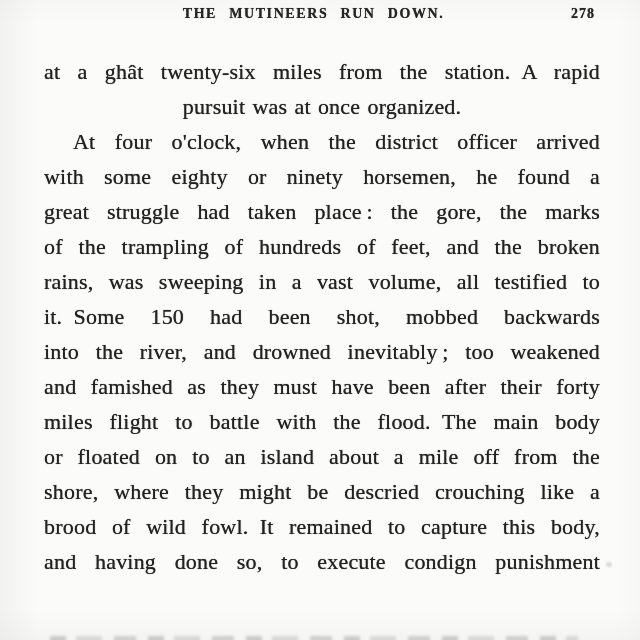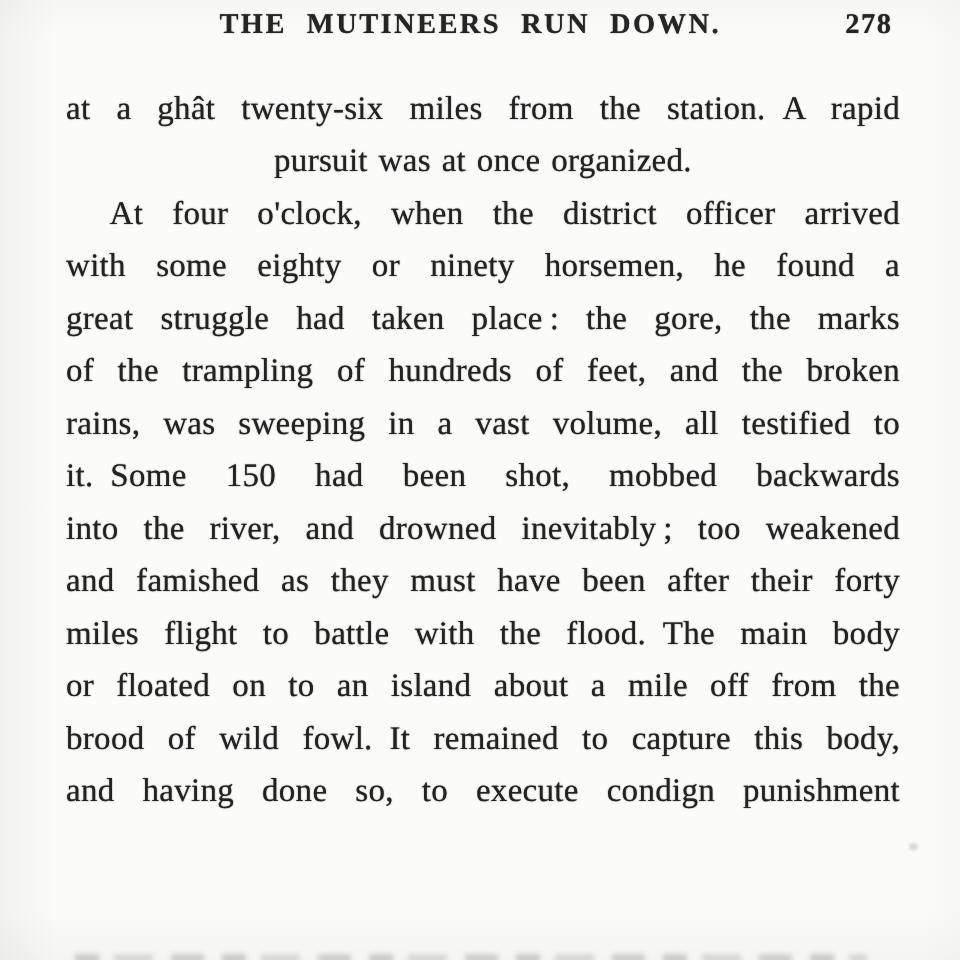--- a/index.html
+++ b/index.html
@@ -17,21 +17,21 @@
       linear-gradient(90deg, rgba(175,175,168,0.12), rgba(175,175,168,0) 6%),
       linear-gradient(270deg, rgba(175,175,168,0.05), rgba(175,175,168,0) 4%),
       linear-gradient(0deg, rgba(165,165,158,0.08), rgba(165,165,158,0) 5%),
       linear-gradient(180deg, rgba(165,165,158,0.05), rgba(165,165,158,0) 4%),
       #fbfbf9;
   }
   .header {
     position: absolute;
     top: 6px; left: 32px; right: 45px; height: 24px;
     font-weight: bold;
-    font-size: 19px;
+    font-size: 14px;
     color: #252525;
     text-shadow: 0 0 0.7px rgba(35,35,35,0.8);
   }
   .running-title {
     position: absolute; left: 0; right: 0; top: 0;
     text-align: center;
     letter-spacing: 1.6px;
     word-spacing: 7px;
   }
   .page-number {
@@ -98,20 +98,21 @@
     <div class="line j indent">At four o'clock, when the district officer arrived</div>
     <div class="line j">with some eighty or ninety horsemen, he found a</div>
     <div class="line j">great struggle had taken place : the gore, the marks</div>
     <div class="line j">of the trampling of hundreds of feet, and the broken</div>
     <div class="line j">rains, was sweeping in a vast volume, all testified to</div>
     <div class="line j">it. Some 150 had been shot, mobbed backwards</div>
     <div class="line j">into the river, and drowned inevitably ; too weakened</div>
     <div class="line j">and famished as they must have been after their forty</div>
     <div class="line j">miles flight to battle with the flood. The main body</div>
     <div class="line j">or floated on to an island about a mile off from the</div>
+    <div class="line j">shore, where they might be descried crouching like a</div>
     <div class="line j">brood of wild fowl. It remained to capture this body,</div>
     <div class="line j">and having done so, to execute condign punishment</div>
   </div>
 
   <div class="cutoff-artifact"></div>
   <div class="scan-speck"></div>
 
 </div>
 
 </body></html>

